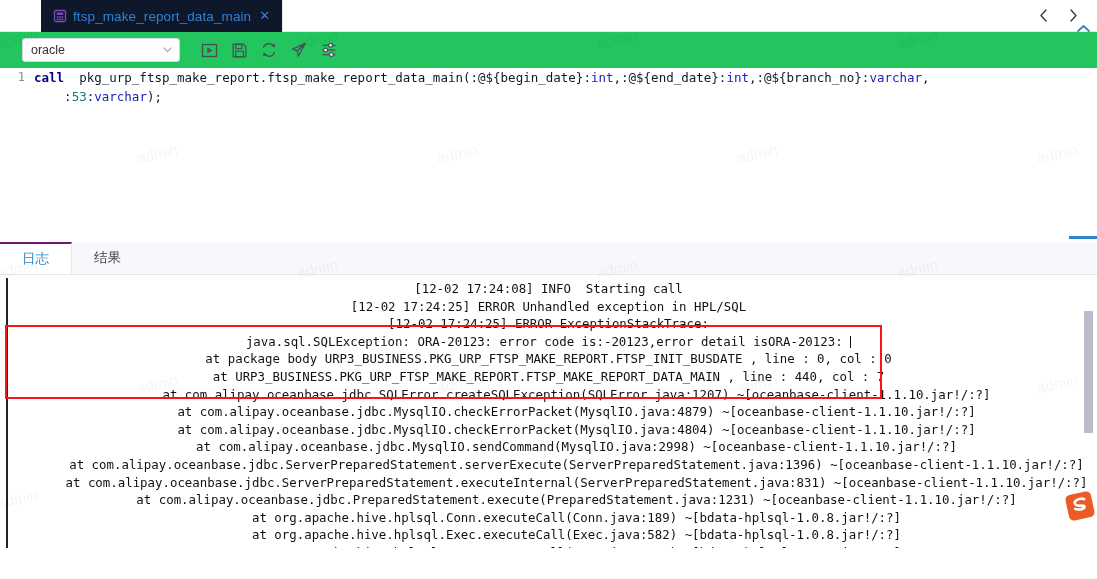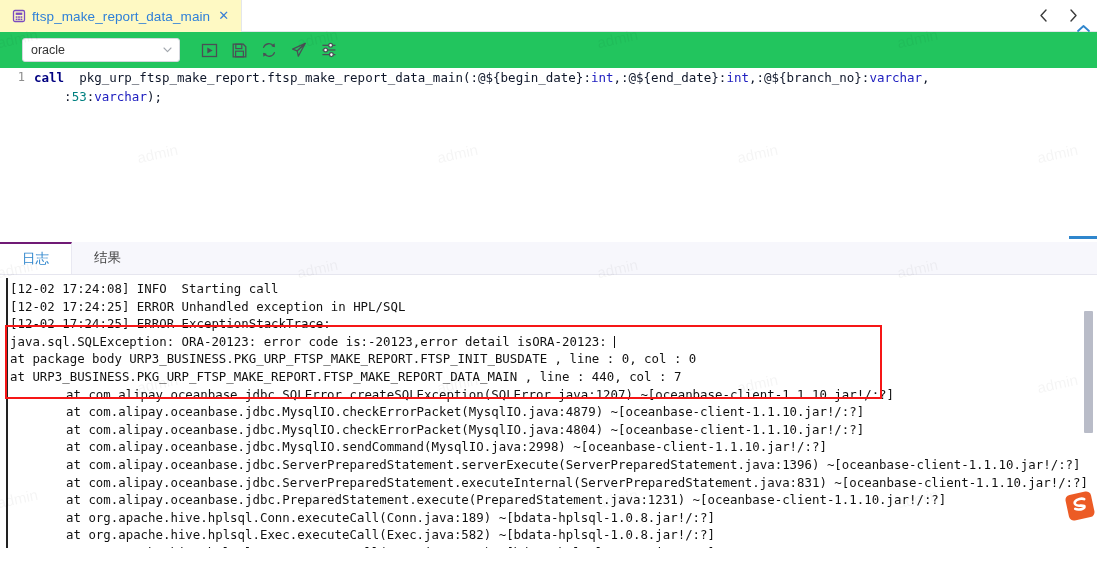--- a/index.html
+++ b/index.html
@@ -37,26 +37,27 @@
     display: flex;
     align-items: stretch;
     z-index: 10;
   }
   .file-tab {
     display: flex;
     align-items: center;
     gap: 6px;
     padding: 0 10px 0 12px;
     height: 32px;
-    background: #fef9c3;
+    background: #0f172a;
     border-right: 1px solid #e3e6eb;
     font-size: 13px;
     color: #2f80d8;
     cursor: pointer;
     min-width: 232px;
+    margin-left: 41px;
   }
   .tab-file-icon {
     width: 14px; height: 14px;
     display: inline-block;
     position: relative;
     flex: 0 0 auto;
   }
   .tab-title {
     font-size: 13.5px;
     color: #2f80d8;
@@ -230,23 +231,24 @@
     width: 2px;
     background: #222;
     z-index: 6;
   }
   .log-lines {
     position: relative;
     font-family: "DejaVu Sans Mono", monospace;
     font-size: 12.4px;
     line-height: 17.6px;
     color: #111;
-    padding-left: 10px;
+    padding-left: 0;
     white-space: pre;
     z-index: 7;
+    text-align: center;
   }
   .log-line { height: 17.6px; white-space: pre; }
   .log-line.indent { padding-left: 56px; }
 
   
   .red-box {
     position: absolute;
     left: 5px;
     top: 50px;
     width: 877px;

